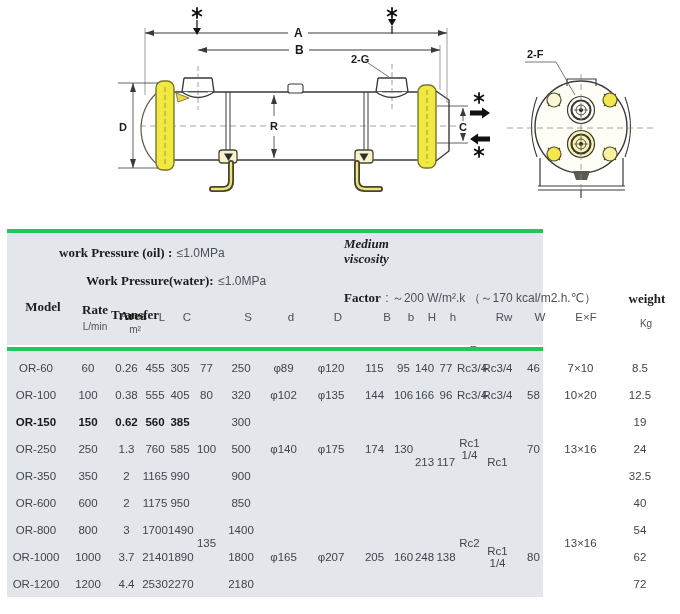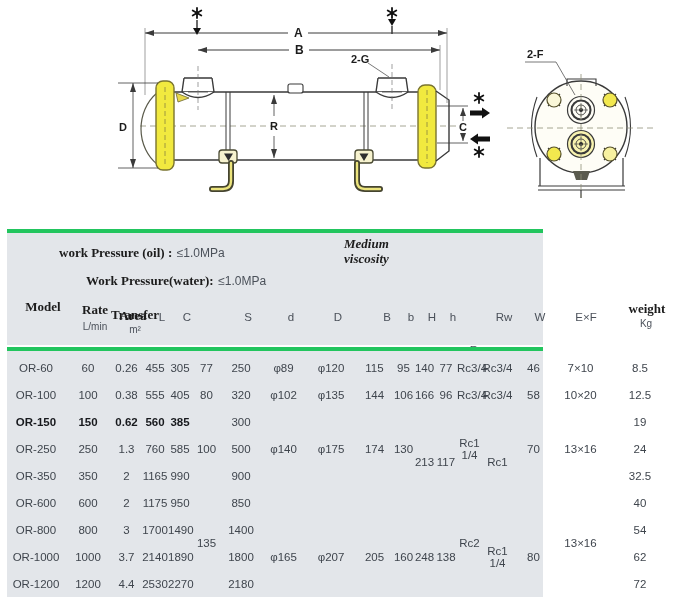--- a/index.html
+++ b/index.html
@@ -156,20 +156,24 @@
       <span class="val">≤1.0MPa</span>
     </div>
     <div class="abs" style="left:50px;top:38px;margin-left:29px;">
       <span class="bserif">Work Pressure(water):</span>
       <span class="val">≤1.0MPa</span>
     </div>
     <div class="abs bserif" style="left:337px;top:3px;line-height:15px;font-style:italic;">
       <div>Medium</div>
       <div>viscosity</div>
     </div>
+    <div class="abs" style="left:337px;top:55px;">
+      <span class="bserif">Factor</span>
+      <span class="val">:  ～200 W/m².k （～170 kcal/m2.h.℃）</span>
+    </div>
 
     <div class="abs ctr bserif" style="left:36px;top:66px;">Model</div>
     <div class="abs ctr bserif" style="left:88px;top:69px;">Rate</div>
     <div class="abs ctr unit" style="left:88px;top:88px;">L/min</div>
     <div class="abs ctr bserif" style="left:128px;top:74px;">Transfer</div>
     <div class="abs ctr bserif" style="left:126px;top:75px;">Area</div>
     <div class="abs ctr unit" style="left:128px;top:91px;">m²</div>
     <div class="abs ctr letter" style="left:155px;top:78px;">L</div>
     <div class="abs ctr letter" style="left:180px;top:78px;">C</div>
     <div class="abs ctr letter" style="left:206px;top:78px;margin-top:40px;">L1</div>
@@ -177,21 +181,21 @@
     <div class="abs ctr letter" style="left:284px;top:78px;">d</div>
     <div class="abs ctr letter" style="left:331px;top:78px;">D</div>
     <div class="abs ctr letter" style="left:380px;top:78px;">B</div>
     <div class="abs ctr letter" style="left:404px;top:78px;">b</div>
     <div class="abs ctr letter" style="left:425px;top:78px;">H</div>
     <div class="abs ctr letter" style="left:446px;top:78px;">h</div>
     <div class="abs ctr letter" style="left:470px;top:78px;margin-top:33px;">Ro</div>
     <div class="abs ctr letter" style="left:497px;top:78px;">Rw</div>
     <div class="abs ctr letter" style="left:533px;top:78px;">W</div>
     <div class="abs ctr letter" style="left:579px;top:78px;">E×F</div>
-    <div class="abs ctr bserif" style="left:640px;top:68px;font-family:Liberation Serif, serif;">weight</div>
+    <div class="abs ctr bserif" style="left:640px;top:58px;font-family:Liberation Serif, serif;">weight</div>
     <div class="abs ctr unit" style="left:639px;top:85px;">Kg</div>
   </div>
 
   <div class="block b2">
     <div class="pad-top"></div>
     <table>
       <colgroup>
         <col style="width:58px">
           <col style="width:46px">
           <col style="width:31px">

